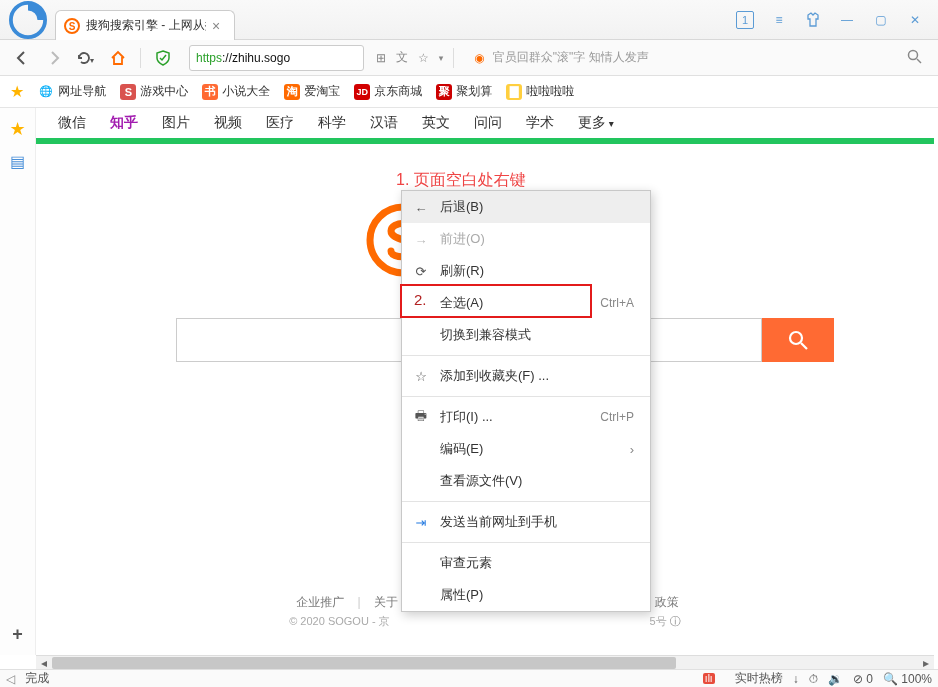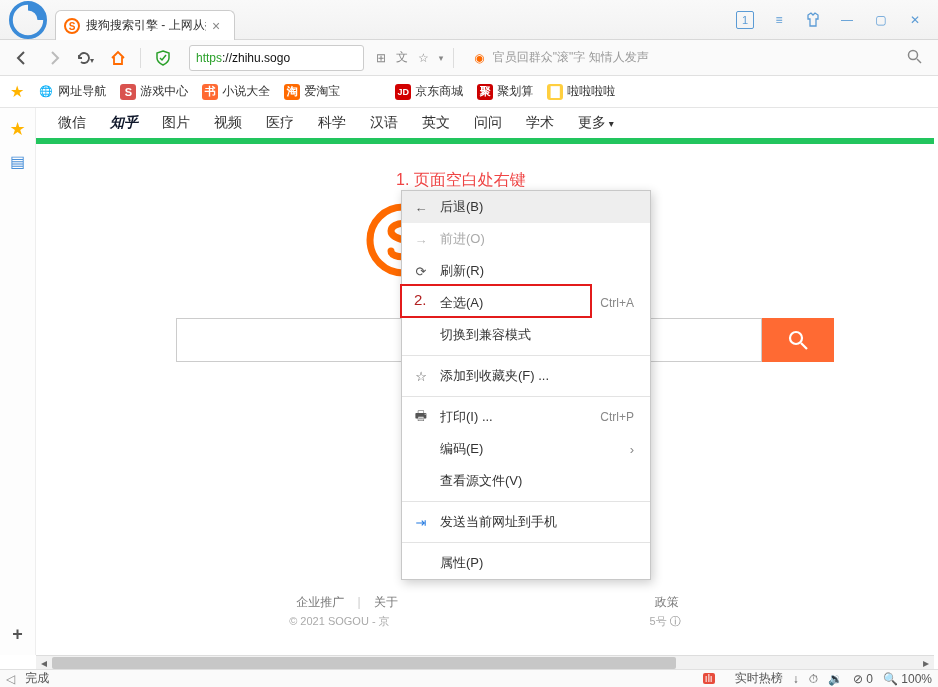--- a/index.html
+++ b/index.html
@@ -35,21 +35,21 @@
 .bm-icon { width: 16px; height: 16px; display:flex; align-items:center; justify-content:center; font-size:11px; border-radius:3px; color:#fff; font-weight:bold;}
 
 
 .main { position: absolute; left: 36px; right: 4px; top: 108px; bottom: 32px; background: #fff; overflow: hidden; }
 .left-rail { position: absolute; left: 0; top: 108px; bottom: 32px; width: 36px; background: #fdfdfd; border-right: 1px solid #eee; display:flex; flex-direction:column; align-items:center; gap:12px; padding-top:10px; }
 .left-rail .star { color:#ffb400; font-size:18px;}
 .left-rail .book { color:#4a90d9; font-size:16px;}
 .left-rail .plus { margin-top:auto; margin-bottom:10px; color:#555; font-size:18px; font-weight:bold;}
 
 .wb-nav { height: 36px; display: flex; align-items: center; gap: 24px; padding: 0 22px; font-size: 14px; color: #333; border-bottom: 6px solid #22c55e;}
-.wb-nav .active { color: #0f172a; font-weight: bold; font-style: italic; }
+.wb-nav .active { color: #a21caf; font-weight: bold; }
 .wb-nav .more::after { content:' ▾'; font-size:10px;}
 
 .annotation1 { position: absolute; top: 62px; left: 360px; color: #ef4444; font-size: 16px; }
 .big-logo { position:absolute; top: 95px; left: 330px; width:75px; height:75px; }
 .big-logo svg { width:75px; height:75px;}
 
 .search-row { position: absolute; top: 210px; left: 140px; right: 100px; height: 44px; display: flex; }
 .search-input-big { flex: 1; border: 1px solid #ccc; background:#fff;}
 .search-btn-big { width: 72px; background: #ff6a33; display: flex; align-items:center; justify-content:center; color:#fff; }
 
@@ -181,21 +181,21 @@
     </div>
   <div class="bm-item">
       <span class="bm-icon" style="background:#ff6a33;">书</span>
       <span>小说大全</span>
     </div>
   <div class="bm-item">
       <span class="bm-icon" style="background:#ff6a00;">淘</span>
       <span>爱淘宝</span>
     </div>
   <div class="bm-item">
-      <span class="bm-icon" style="background:#d20000;font-size:9px;margin-left:41px;">JD</span>
+      <span class="bm-icon" style="background:#d20000;font-size:9px;">JD</span>
       <span>京东商城</span>
     </div>
   <div class="bm-item">
       <span class="bm-icon" style="background:#c00;">聚</span>
       <span>聚划算</span>
     </div>
   <div class="bm-item">
       <span class="bm-icon" style="background:#ffcf3f;">▇</span>
       <span>啦啦啦啦</span>
     </div>
@@ -284,35 +284,39 @@
       <span class="ctx-label">查看源文件(V)</span>
     </div>
     <div class="ctx-sep"></div>
     <div class="ctx-item">
       <span class="ctx-icon" style="color:#2a7de1;">⇥</span>
       <span class="ctx-label">发送当前网址到手机</span>
     </div>
     <div class="ctx-sep"></div>
     <div class="ctx-item">
       <span class="ctx-icon"></span>
+      <span class="ctx-label">审查元素</span>
+    </div>
+    <div class="ctx-item">
+      <span class="ctx-icon"></span>
       <span class="ctx-label">属性(P)</span>
     </div>
   </div>
   <div class="ctx-highlight" style="top:176px;left:364px;width:192px;height:34px;"></div>
   <div class="ctx-num" style="top:183px;left:378px;">2.</div>
 
   <div class="page-footer">
     <a>企业推广</a>
     <span style="margin:0 10px;color:#ccc;">|</span>
     <a>关于</a>
     <span style="display:inline-block;width:250px;"></span>
     <a>政策</a>
   </div>
   <div class="page-copyright">
-    <span>© 2021 SOGOU - 京</span><span style="display:inline-block;width:260px;"></span><span>5号</span> <span style="color:#888;">ⓘ</span>
+    <span>© 2020 SOGOU - 京</span><span style="display:inline-block;width:260px;"></span><span>5号</span> <span style="color:#888;">ⓘ</span>
   </div>
 </div>
 
 <div class="hscroll">
   <div class="larr">◂</div>
   <div class="track">
       <div class="thumb"></div>
     </div>
   <div class="rarr">▸</div>
 </div>

